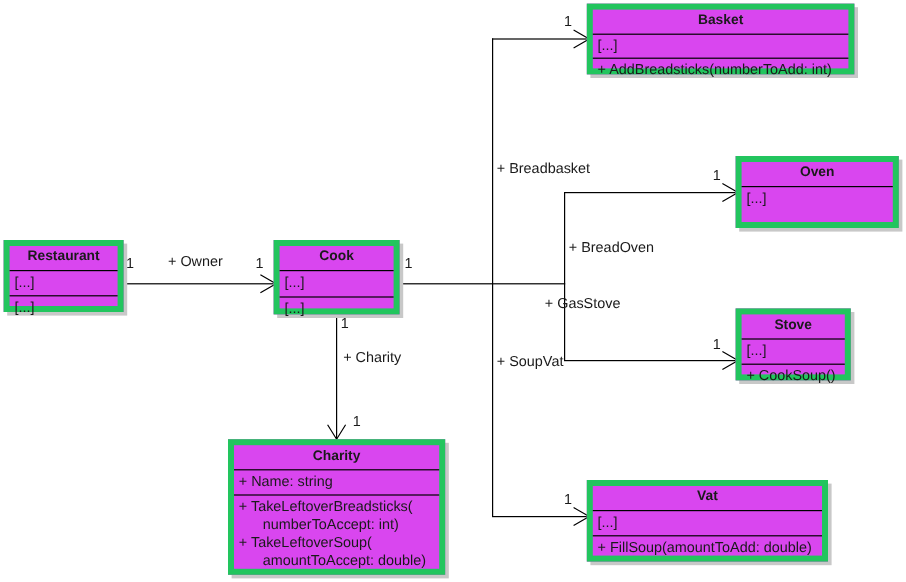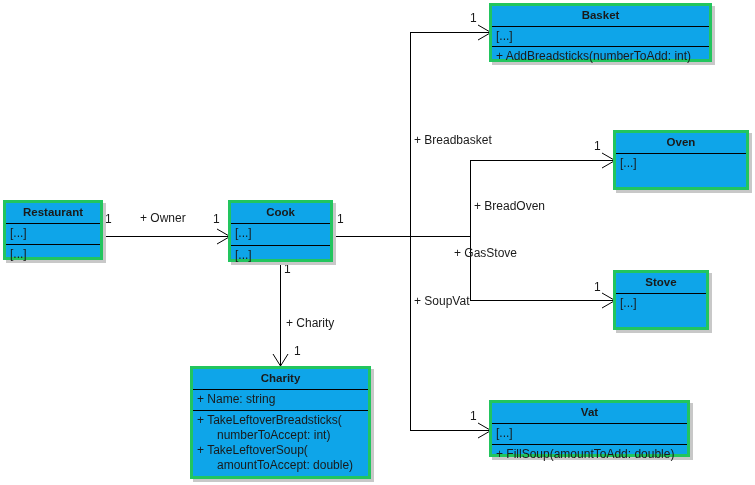--- a/index.html
+++ b/index.html
@@ -16,22 +16,22 @@
     width: 755px;
     height: 485px;
     background: #ffffff;
     overflow: hidden;
   }
 
   
   .uml-class {
     position: absolute;
     box-sizing: border-box;
-    background: #0ea5e9;
-    border: 3px solid #22c55e;
+    background: #d946ef;
+    border: 5px solid #22c55e;
     box-shadow: 3px 3px 0 0 #c8c8c8;
     z-index: 5;
   }
   .uml-name {
     box-sizing: border-box;
     text-align: center;
     font-weight: bold;
     font-size: 11.5px;
     color: #1a1a1a;
     padding: 3px 4px 4px 4px;
@@ -140,21 +140,21 @@
   <div class="edge-label" style="left:140px; top:212px;">+ Owner</div>
 
   <div class="edge-label" style="left:414px; top:134px;">+ Breadbasket</div>
 
   <div class="edge-label" style="left:474px; top:200px;">+ BreadOven</div>
 
   <div class="edge-label" style="left:454px; top:247px;">+ GasStove</div>
 
   <div class="edge-label" style="left:414px; top:295px;">+ SoupVat</div>
 
-  <div class="edge-label" style="left:286px; top:292px;margin-top:25px;">+ Charity</div>
+  <div class="edge-label" style="left:286px; top:292px;">+ Charity</div>
 
   <div class="mult-label" style="left:105px; top:213px;">1</div>
 
   <div class="mult-label" style="left:213px; top:213px;">1</div>
 
   <div class="mult-label" style="left:337px; top:213px;">1</div>
 
   <div class="mult-label" style="left:284px; top:263px;">1</div>
 
   <div class="mult-label" style="left:470px; top:12px;">1</div>
@@ -197,28 +197,31 @@
     </div>
   </div>
 
   <div class="uml-class" style="left:613px; top:130px; width:136px; height:60px;">
     <div class="uml-name">Oven</div>
     <div class="uml-compartment" style="height:21px;">
       <span class="member ellipsis-cell">[...]</span>
     </div>
   </div>
 
-  <div class="uml-class" style="left:613px; top:270px; width:96px; height:60px;">
+  <div class="uml-class" style="left:613px; top:257px; width:96px; height:60px;">
     <div class="uml-name">Stove</div>
     <div class="uml-compartment" style="height:21px;">
       <span class="member ellipsis-cell">[...]</span>
     </div>
-  </div>
-
-  <div class="uml-class" style="left:489px; top:400px; width:201px; height:57px;">
+    <div class="uml-compartment" style="height:21px;">
+      <span class="member">+ CookSoup()</span>
+    </div>
+  </div>
+
+  <div class="uml-class" style="left:489px; top:400px; width:201px; height:68px;">
     <div class="uml-name">Vat</div>
     <div class="uml-compartment" style="height:21px;">
       <span class="member ellipsis-cell">[...]</span>
     </div>
     <div class="uml-compartment" style="height:21px;">
       <span class="member">+ FillSoup(amountToAdd: double)</span>
     </div>
   </div>
 
   <div class="uml-class" style="left:190px; top:366px; width:181px; height:113px;">

